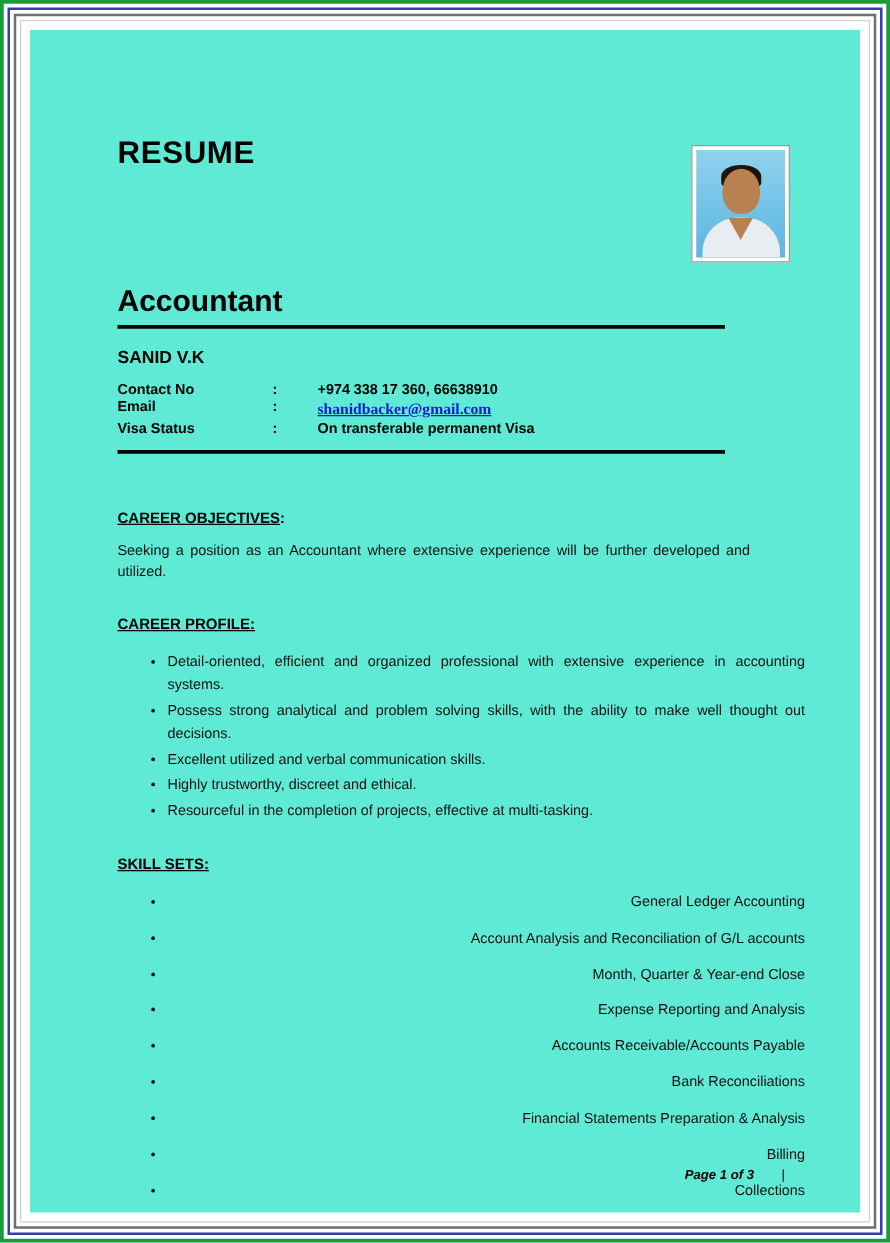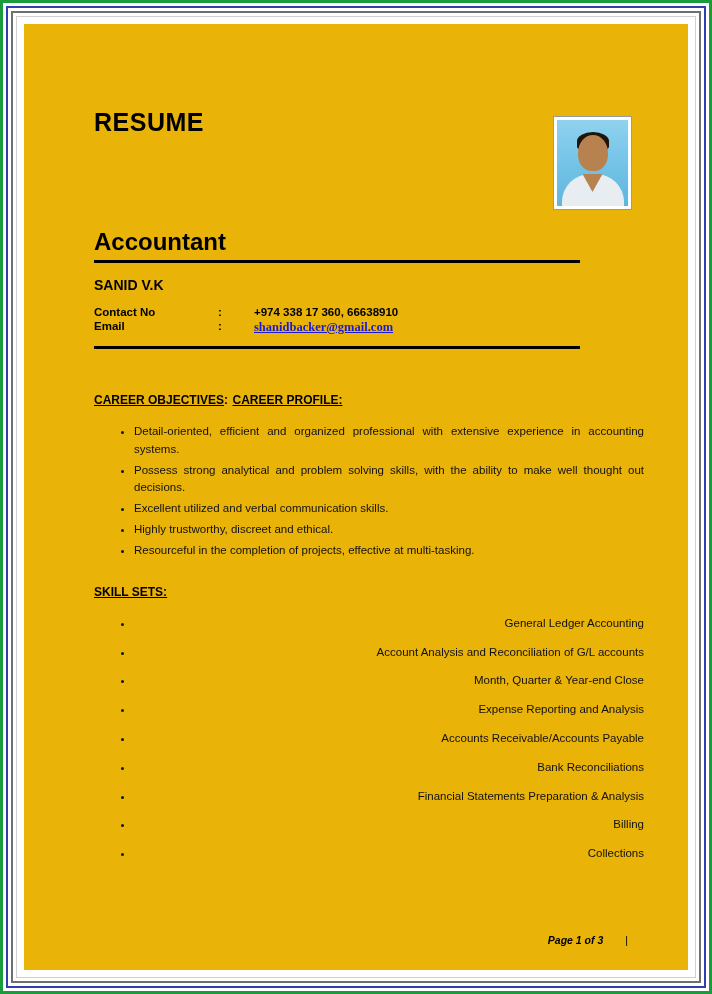--- a/index.html
+++ b/index.html
@@ -46,21 +46,21 @@
     box-sizing: border-box;
     border: 1px solid #d0d0d0;
     background: #ffffff;
   }
 
   .page {
     position: absolute;
     left: 24px; top: 24px;
     width: 664px;
     height: 946px;
-    background: #eab308;
+    background: #5eead4;
     box-sizing: border-box;
     padding: 36px 46px 10px 70px;
   }
 
   
   .header-row {
     position: relative;
     height: 110px;
   }
   .doc-title {
@@ -277,27 +277,33 @@
         <tr>
       <td class="c-label">Contact No</td>
       <td class="c-colon">:</td>
       <td class="c-value">+974 338 17 360, 66638910</td>
     </tr>
     <tr>
       <td class="c-label">Email</td>
       <td class="c-colon">:</td>
       <td class="c-value"><a href="#">shanidbacker@gmail.com</a></td>
     </tr>
+    <tr class="visa-row">
+      <td class="c-label">Visa Status</td>
+      <td class="c-colon">:</td>
+      <td class="c-value">On transferable permanent Visa</td>
+    </tr>
   </tbody>
     </table>
 
   <hr class="rule-thick-2">
 
   <h2 class="section"><span class="u">CAREER OBJECTIVES</span><span>:</span></h2>
 
+  <p class="body-text">Seeking a position as an Accountant where extensive experience will be further developed and utilized.</p>
 
   <h2 class="section"><span class="u">CAREER PROFILE:</span></h2>
 
   <ul class="bullets">
     <li>Detail-oriented, efficient and organized professional with extensive experience in accounting systems.</li>
     <li>Possess strong analytical and problem solving skills, with the ability to make well thought out decisions.</li>
     <li>Excellent utilized and verbal communication skills.</li>
     <li>Highly trustworthy, discreet and ethical.</li>
     <li>Resourceful in the completion of projects, effective at multi-tasking.</li>
   </ul>

